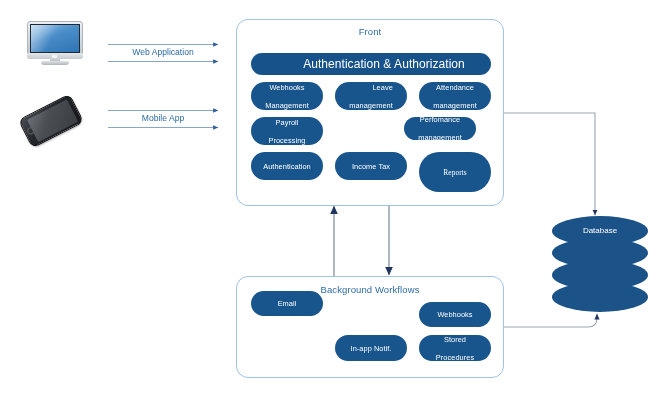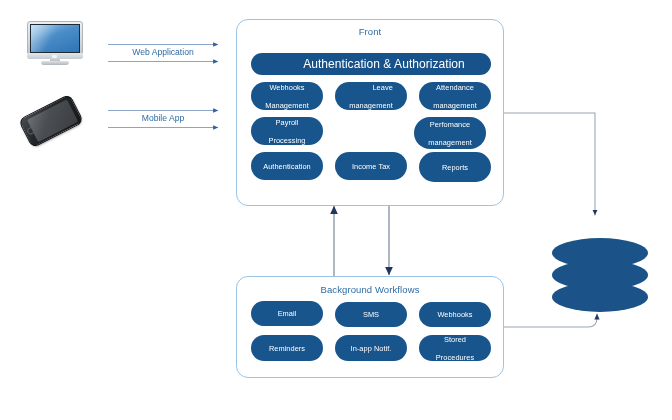--- a/index.html
+++ b/index.html
@@ -276,63 +276,60 @@
       <span>management</span>
     </span>
   </div>
 
   <div class="pill" style="left:14px; top:97px; width:72px; height:28px;">
     <span>
       <span>Payroll</span><br>
       <span>Processing</span>
     </span>
   </div>
-  <div class="pill" style="left:177px; top:97px; width:72px; height:32px;">
+  <div class="pill" style="left:167px; top:97px; width:72px; height:23px;">
     <span>
       <span>Perfomance</span><br>
       <span>management</span>
     </span>
   </div>
 
   <div class="pill" style="left:14px; top:132px; width:72px; height:28px;">
     <span>Authentication</span>
   </div>
   <div class="pill" style="left:98px; top:132px; width:72px; height:28px;">
     <span>Income Tax</span>
   </div>
-  <div class="pill" style="left:182px; top:132px; width:72px; height:30px;">
+  <div class="pill" style="left:182px; top:132px; width:72px; height:40px;font-family:Liberation Serif, serif;">
     <span>Reports</span>
   </div>
 </div>
 
 <div class="panel" style="left:236px; top:276px; width:268px; height:102px;">
 
   <div class="panel-title" style="top:7px;">Background Workflows</div>
 
-  <div class="pill" style="left:14px; top:24px; width:72px; height:25px;text-align:right;">
+  <div class="pill" style="left:14px; top:14px; width:72px; height:25px;text-align:right;">
     <span>Email</span>
-  </div>
-  <div class="pill" style="left:98px; top:25px; width:72px; height:25px;">
-    <span>SMS</span>
   </div>
   <div class="pill" style="left:182px; top:25px; width:72px; height:25px;">
     <span>Webhooks</span>
   </div>
 
-  <div class="pill" style="left:14px; top:58px; width:72px; height:26px;">
-    <span>Reminders</span>
-  </div>
   <div class="pill" style="left:98px; top:58px; width:72px; height:26px;">
     <span>In-app Notif.</span>
   </div>
   <div class="pill" style="left:182px; top:58px; width:72px; height:26px;">
     <span>
       <span>Stored</span><br>
       <span>Procedures</span>
     </span>
   </div>
 </div>
 
 <div class="database">
   <div class="db-band" style="top:66px;"></div>
   <div class="db-band" style="top:44px;"></div>
   <div class="db-band" style="top:22px;"></div>
+  <div class="db-top">
+    <span class="db-label">Database</span>
+  </div>
 </div>
 
 </body></html>

